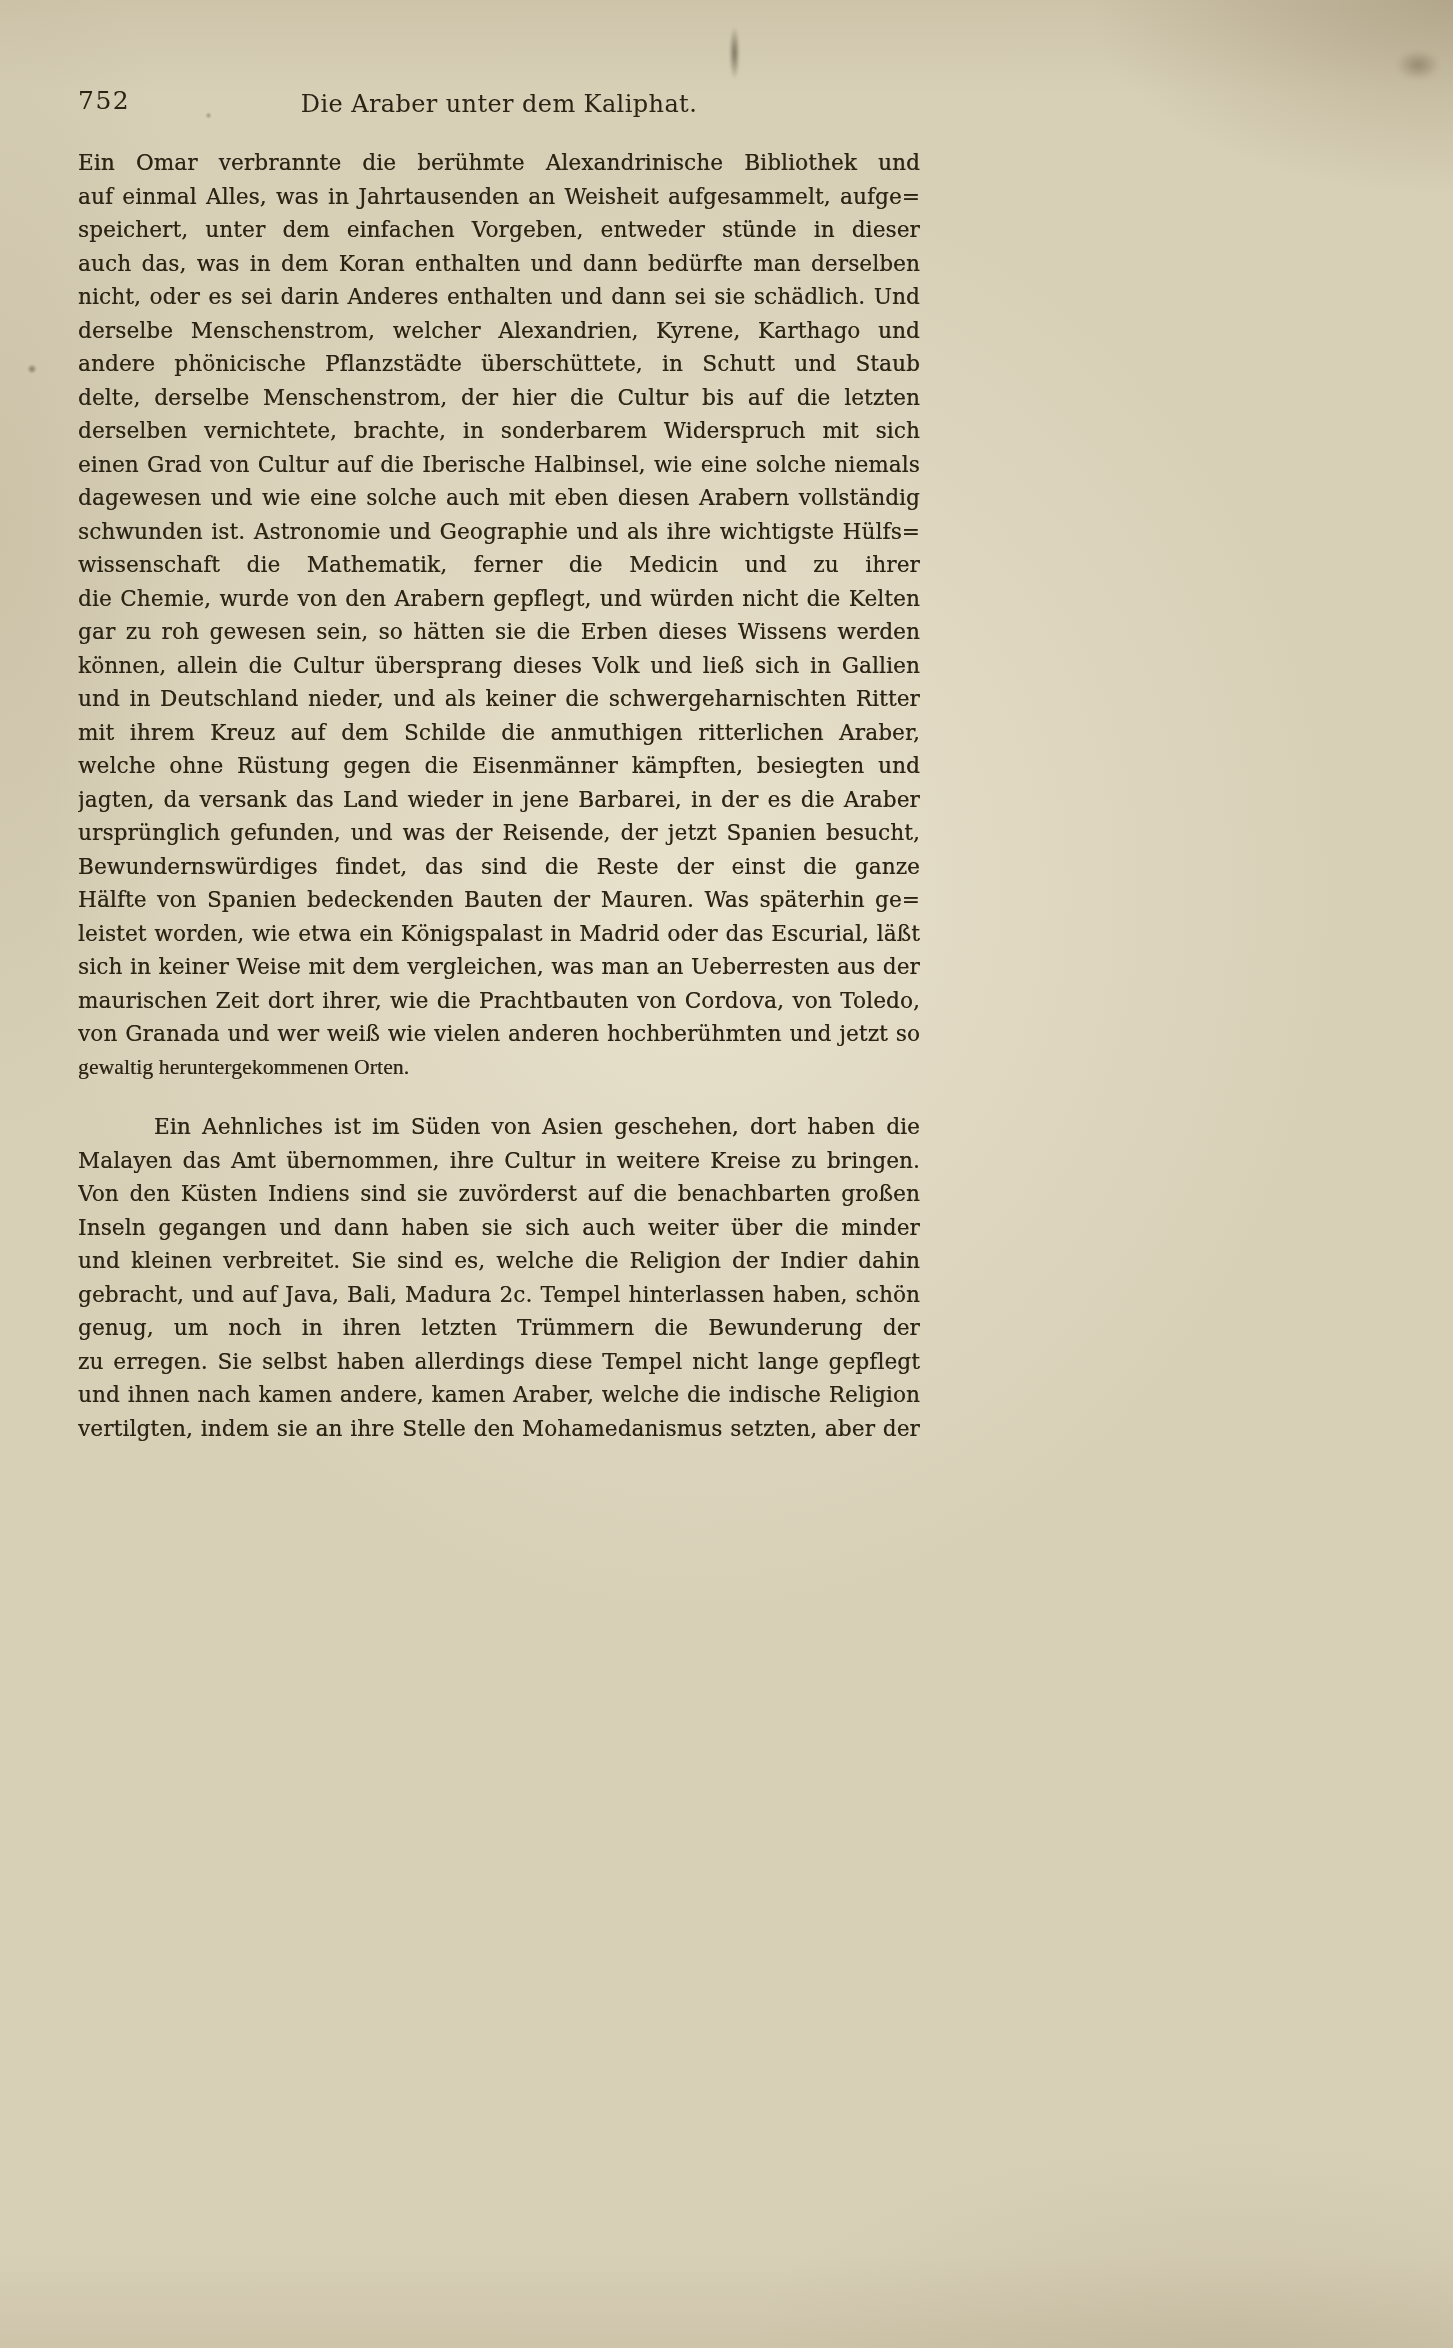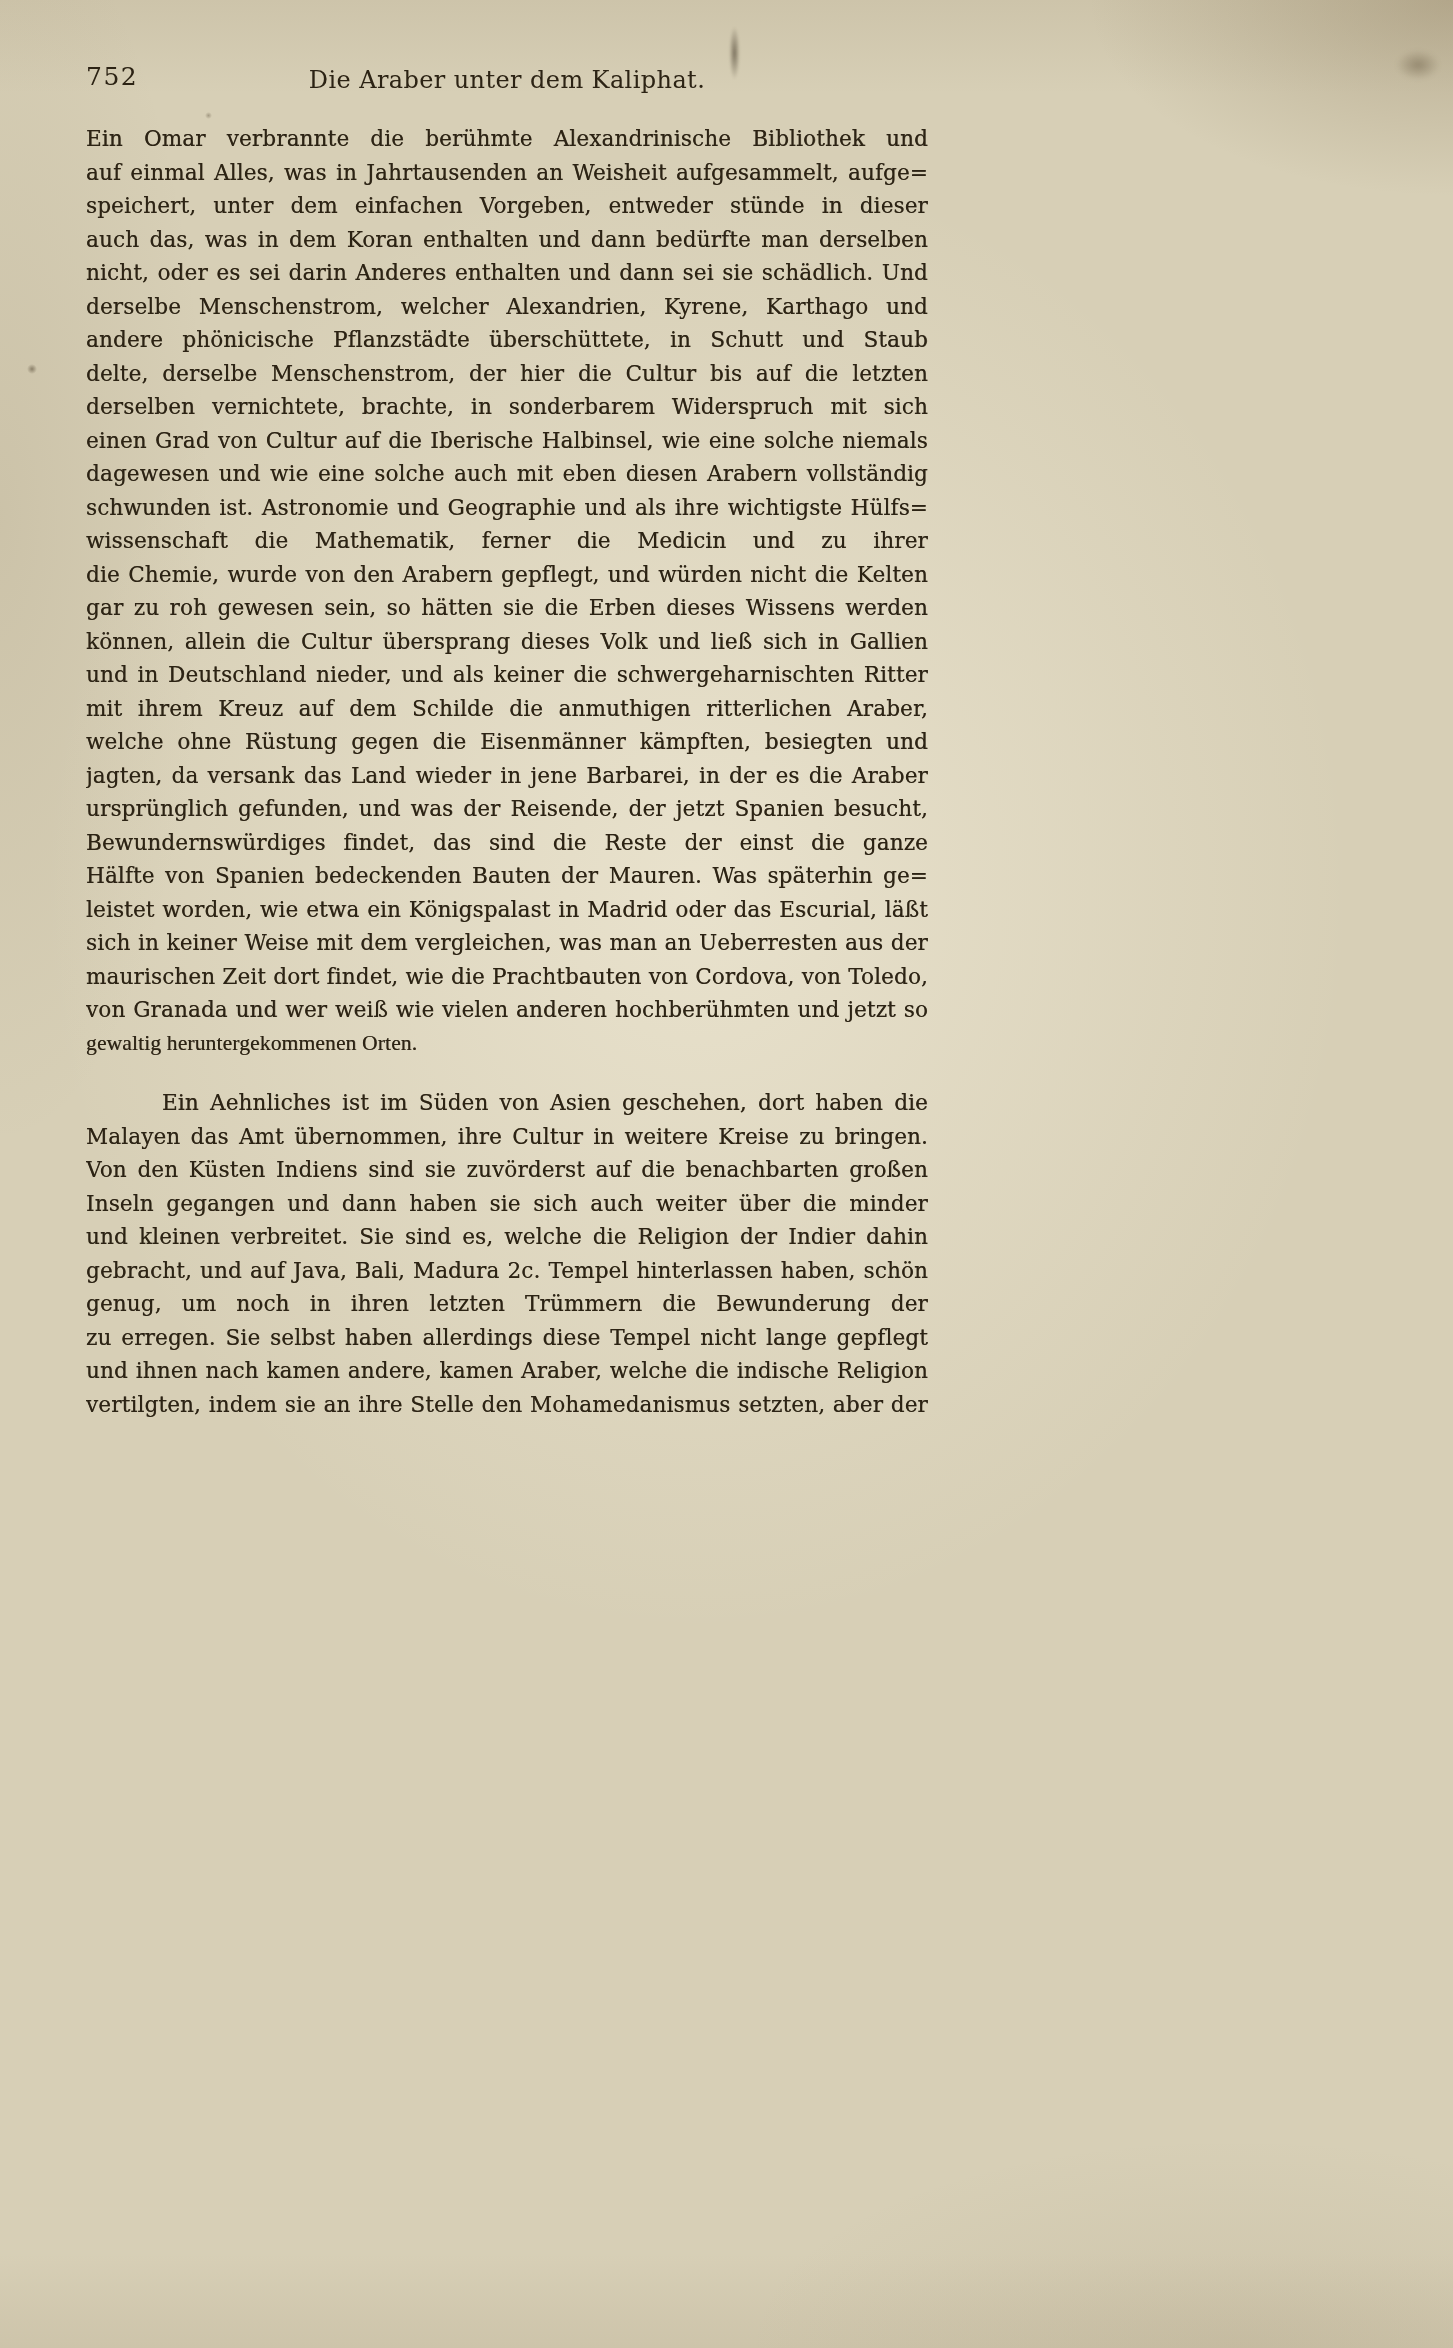--- a/index.html
+++ b/index.html
@@ -9,21 +9,21 @@
     background-color:#d7cfb6;
     background-image:
       radial-gradient(ellipse 60% 42% at 48% 38%, rgba(247,241,223,0.55), rgba(247,241,223,0) 75%),
       radial-gradient(ellipse 520px 280px at 100% 0%, rgba(122,104,72,0.32), rgba(122,104,72,0) 70%),
       radial-gradient(ellipse 300px 900px at 0% 22%, rgba(122,104,72,0.12), rgba(122,104,72,0) 70%),
       radial-gradient(ellipse 700px 300px at 85% 100%, rgba(122,104,72,0.10), rgba(122,104,72,0) 70%),
       linear-gradient(180deg, rgba(134,116,84,0.12) 0%, rgba(134,116,84,0) 4%, rgba(134,116,84,0) 96%, rgba(134,116,84,0.12) 100%);
     font-family:"DejaVu Serif","Liberation Serif",serif;
     color:#2c2314;
   }
-  .page { position:absolute; top:56px; left:78px; width:842px;margin-left:8px; }
+  .page { position:absolute; top:80px; left:78px; width:842px; }
   .header-row { position:relative; height:40px; margin-bottom:26px; }
   .page-number { position:absolute; left:0; top:6px; font-size:25px; letter-spacing:1.5px; }
   .running-title { display:block; text-align:center; font-size:24px; padding-top:10px; letter-spacing:0.4px; }
   .paragraph + .paragraph { margin-top:26px; }
   .line {
     font-size:21.5px; line-height:33.5px; height:33.5px;
     text-align:justify; text-align-last:justify;
     overflow:hidden; white-space:normal;
     letter-spacing:0.15px;
     text-shadow:0.3px 0 0 rgba(44,35,20,0.65);
@@ -71,21 +71,21 @@
         <div class="line">können, allein die Cultur übersprang dieses Volk und ließ sich in Gallien</div>
         <div class="line">und in Deutschland nieder, und als keiner die schwergeharnischten Ritter</div>
         <div class="line">mit ihrem Kreuz auf dem Schilde die anmuthigen ritterlichen Araber,</div>
         <div class="line">welche ohne Rüstung gegen die Eisenmänner kämpften, besiegten und ver=</div>
         <div class="line">jagten, da versank das Land wieder in jene Barbarei, in der es die Araber</div>
         <div class="line">ursprünglich gefunden, und was der Reisende, der jetzt Spanien besucht, dort</div>
         <div class="line">Bewundernswürdiges findet, das sind die Reste der einst die ganze südliche</div>
         <div class="line">Hälfte von Spanien bedeckenden Bauten der Mauren.  Was späterhin ge=</div>
         <div class="line">leistet worden, wie etwa ein Königspalast in Madrid oder das Escurial, läßt</div>
         <div class="line">sich in keiner Weise mit dem vergleichen, was man an Ueberresten aus der</div>
-        <div class="line">maurischen Zeit dort findet, wie die Prachtbauten von Cordova, von Toledo,</div>
+        <div class="line">maurischen Zeit dort ihrer, wie die Prachtbauten von Cordova, von Toledo,</div>
         <div class="line">von Granada und wer weiß wie vielen anderen hochberühmten und jetzt so</div>
         <div class="line last">gewaltig heruntergekommenen Orten.</div>
       </div>
       <div class="paragraph">
         <div class="line indent">Ein Aehnliches ist im Süden von Asien geschehen, dort haben die</div>
         <div class="line">Malayen das Amt übernommen, ihre Cultur in weitere Kreise zu bringen.</div>
         <div class="line">Von den Küsten Indiens sind sie zuvörderst auf die benachbarten großen</div>
         <div class="line">Inseln gegangen und dann haben sie sich auch weiter über die minder großen</div>
         <div class="line">und kleinen verbreitet.  Sie sind es, welche die Religion der Indier dahin</div>
         <div class="line">gebracht, und auf Java, Bali, Madura 2c. Tempel hinterlassen haben, schön</div>

